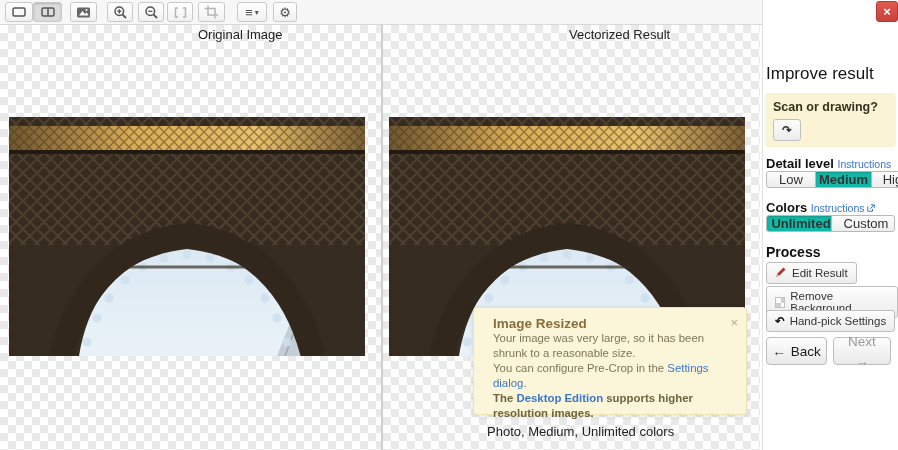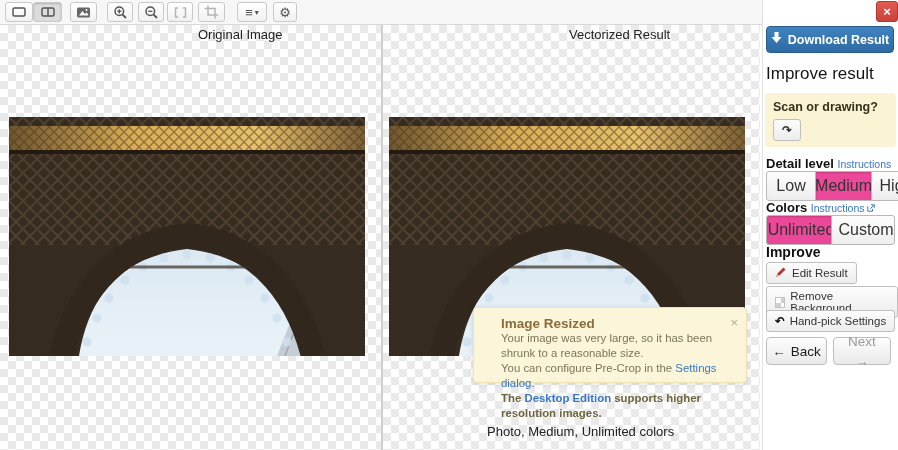--- a/index.html
+++ b/index.html
@@ -27,38 +27,38 @@
   .close-btn { position:absolute; left:113px; top:1px; width:22px; height:21px; background:linear-gradient(#e25b52,#c9423a); border:1px solid #b03830; border-radius:3px; color:#fff; font-size:13px; font-weight:bold; display:flex; align-items:center; justify-content:center; cursor:pointer; }
   .download-btn { position:absolute; left:3px; top:26px; width:128px; height:27px; background:linear-gradient(#3f83bf,#2e6ba5); border:1px solid #27598a; border-radius:4px; color:#fff; font-size:12.5px; font-weight:bold; display:flex; align-items:center; justify-content:center; gap:6px; cursor:pointer; }
   .improve-h { position:absolute; left:3px; top:64px; font-size:17px; color:#151515; }
   .scan-box { position:absolute; left:2px; top:93px; width:131px; height:54px; background:#faf4d5; border-radius:4px; padding:7px 6px 0 8px; }
   .scan-q { font-size:12.5px; font-weight:bold; color:#35311f; }
   .mini-btn { display:inline-flex; align-items:center; gap:5px; background:linear-gradient(#fdfdfd,#ececec); border:1px solid #bfbfbf; border-radius:3px; font-size:11.5px; color:#333; padding:3px 8px; cursor:pointer; }
   .scan-box .mini-btn { margin-top:5px; }
   .sec-label { position:absolute; left:3px; font-size:13px; font-weight:bold; color:#111; }
   .instr { font-size:10.5px; font-weight:normal; color:#3b76c7; cursor:pointer; }
   .grp { position:absolute; left:3px; display:flex; }
-  .grp .gbtn { height:30px; border:1px solid #b9b9b9; background:linear-gradient(#fdfdfd,#ededed); font-size:16px; color:#333; display:flex; align-items:center; justify-content:center; gap:4px; margin-left:-1px; padding:0 24px; cursor:pointer; }
+  .grp .gbtn { height:17px; border:1px solid #b9b9b9; background:linear-gradient(#fdfdfd,#ededed); font-size:13px; color:#333; display:flex; align-items:center; justify-content:center; gap:4px; margin-left:-1px; padding:0 24px; cursor:pointer; }
   .grp .gbtn:first-child { border-radius:3px 0 0 3px; margin-left:0; }
   .grp .gbtn:last-child { border-radius:0 3px 3px 0; }
-  .grp .gbtn.active { background:#ec4899; box-shadow:inset 0 1px 2px rgba(0,0,0,.18); }
+  .grp .gbtn.active { background:#14b8a6; box-shadow:inset 0 1px 2px rgba(0,0,0,.18);font-weight:bold; }
   .adv-btn { position:absolute; left:3px; cursor:pointer;align-items:center; }
   .nav-btn { position:absolute; top:337px; height:28px; background:linear-gradient(#fdfdfd,#e9e9e9); border:1px solid #bdbdbd; border-radius:4px; font-size:13.5px; display:flex; align-items:center; justify-content:center; gap:5px; cursor:pointer; }
   .nav-btn.enabled { color:#1c1c1c; }
   .nav-btn.disabled { color:#9a9a9a;flex-direction:column; }
 
   
   .rainbow-ic { width:12px; height:12px; border-radius:2px; background:linear-gradient(135deg,#ffffff 0%,#ffe23d 28%,#6bd24b 52%,#3a7bd5 76%,#e44fd0 100%); }
   .customgrid-ic { width:12px; height:10px; display:grid; grid-template-columns:repeat(3,1fr); grid-template-rows:repeat(2,1fr); gap:1px; }
   .customgrid-ic i { background:#33519b; } .customgrid-ic i.r { background:#8f2424; }
   .checker-ic { width:11px; height:11px; border:1px solid #c2c2c2; background-image:conic-gradient(#cfcfcf 25%, #ffffff 0 50%, #cfcfcf 0 75%, #ffffff 0); background-size:10px 10px; }
   .glyph { font-size:13px; line-height:1; }
 
   
-  .notif { position:absolute; left:473px; top:307px; width:274px; height:76px; background:#fbf6da; border:1px solid #efe5b4; border-radius:4px; box-shadow:0 1px 5px rgba(0,0,0,.12); padding:8px 10px 0 27px; }
+  .notif { position:absolute; left:473px; top:307px; width:274px; height:108px; background:#fbf6da; border:1px solid #efe5b4; border-radius:4px; box-shadow:0 1px 5px rgba(0,0,0,.12); padding:8px 10px 0 19px; }
   .notif-title { font-size:13.5px; font-weight:bold; color:#8a6d3b; }
   .notif-close { position:absolute; right:8px; top:7px; color:#b3ab8a; font-size:13px; cursor:pointer; }
   .notif p { font-size:11.4px; color:#7e7557; line-height:1.32; }
   .notif a { color:#3b76c7; text-decoration:none; cursor:pointer; }
   .notif .bold { font-weight:bold; color:#6e653f; }
 </style>
 </head>
 <body>
 
 <div class="stage">
@@ -201,26 +201,20 @@
     <p>Your image was very large, so it has been shrunk to a reasonable size.</p>
     <p><span>You can configure Pre-Crop in the </span><a>Settings dialog</a><span>.</span></p>
     <p class="bold"><span>The </span><a>Desktop Edition</a><span> supports higher resolution images.</span></p>
   </div>
 
   <div class="sidebar">
     <div class="close-btn">
         <span>×</span>
       </div>
 
-    <div class="download-btn">
-      <span><svg width="11" height="12" viewBox="0 0 11 12">
-            <polygon points="3.5,0 7.5,0 7.5,5 10.5,5 5.5,11 0.5,5 3.5,5" fill="#fff"></polygon>
-          </svg></span>
-      <span>Download Result</span>
-    </div>
 
     <div class="improve-h">Improve result</div>
 
     <div class="scan-box">
       <div class="scan-q">Scan or drawing?</div>
       <div class="mini-btn">
         <span style="font-weight:bold">↷</span>
       </div>
     </div>
 
@@ -255,21 +249,21 @@
             <i class="r"></i>
             <i></i>
             <i class="r"></i>
             <i></i>
             <i class="r"></i>
           </span>
         <span>Custom</span>
       </div>
     </div>
 
-    <div class="sec-label" style="top:244px;font-size:14px">Improve</div>
+    <div class="sec-label" style="top:244px;font-size:14px">Process</div>
 
     <div class="adv-btn mini-btn" style="top:262px">
       <span><svg width="12" height="12" viewBox="0 0 12 12">
             <path d="M1,11 L2.2,7.8 L8.5,1.5 L10.5,3.5 L4.2,9.8 Z" fill="#b23430"></path>
             <path d="M1,11 L2.2,7.8 L4.2,9.8 Z" fill="#e0c9a0"></path>
           </svg></span>
       <span>Edit Result</span>
     </div>
     <div class="adv-btn mini-btn" style="top:286px">
       <span class="checker-ic"></span>

